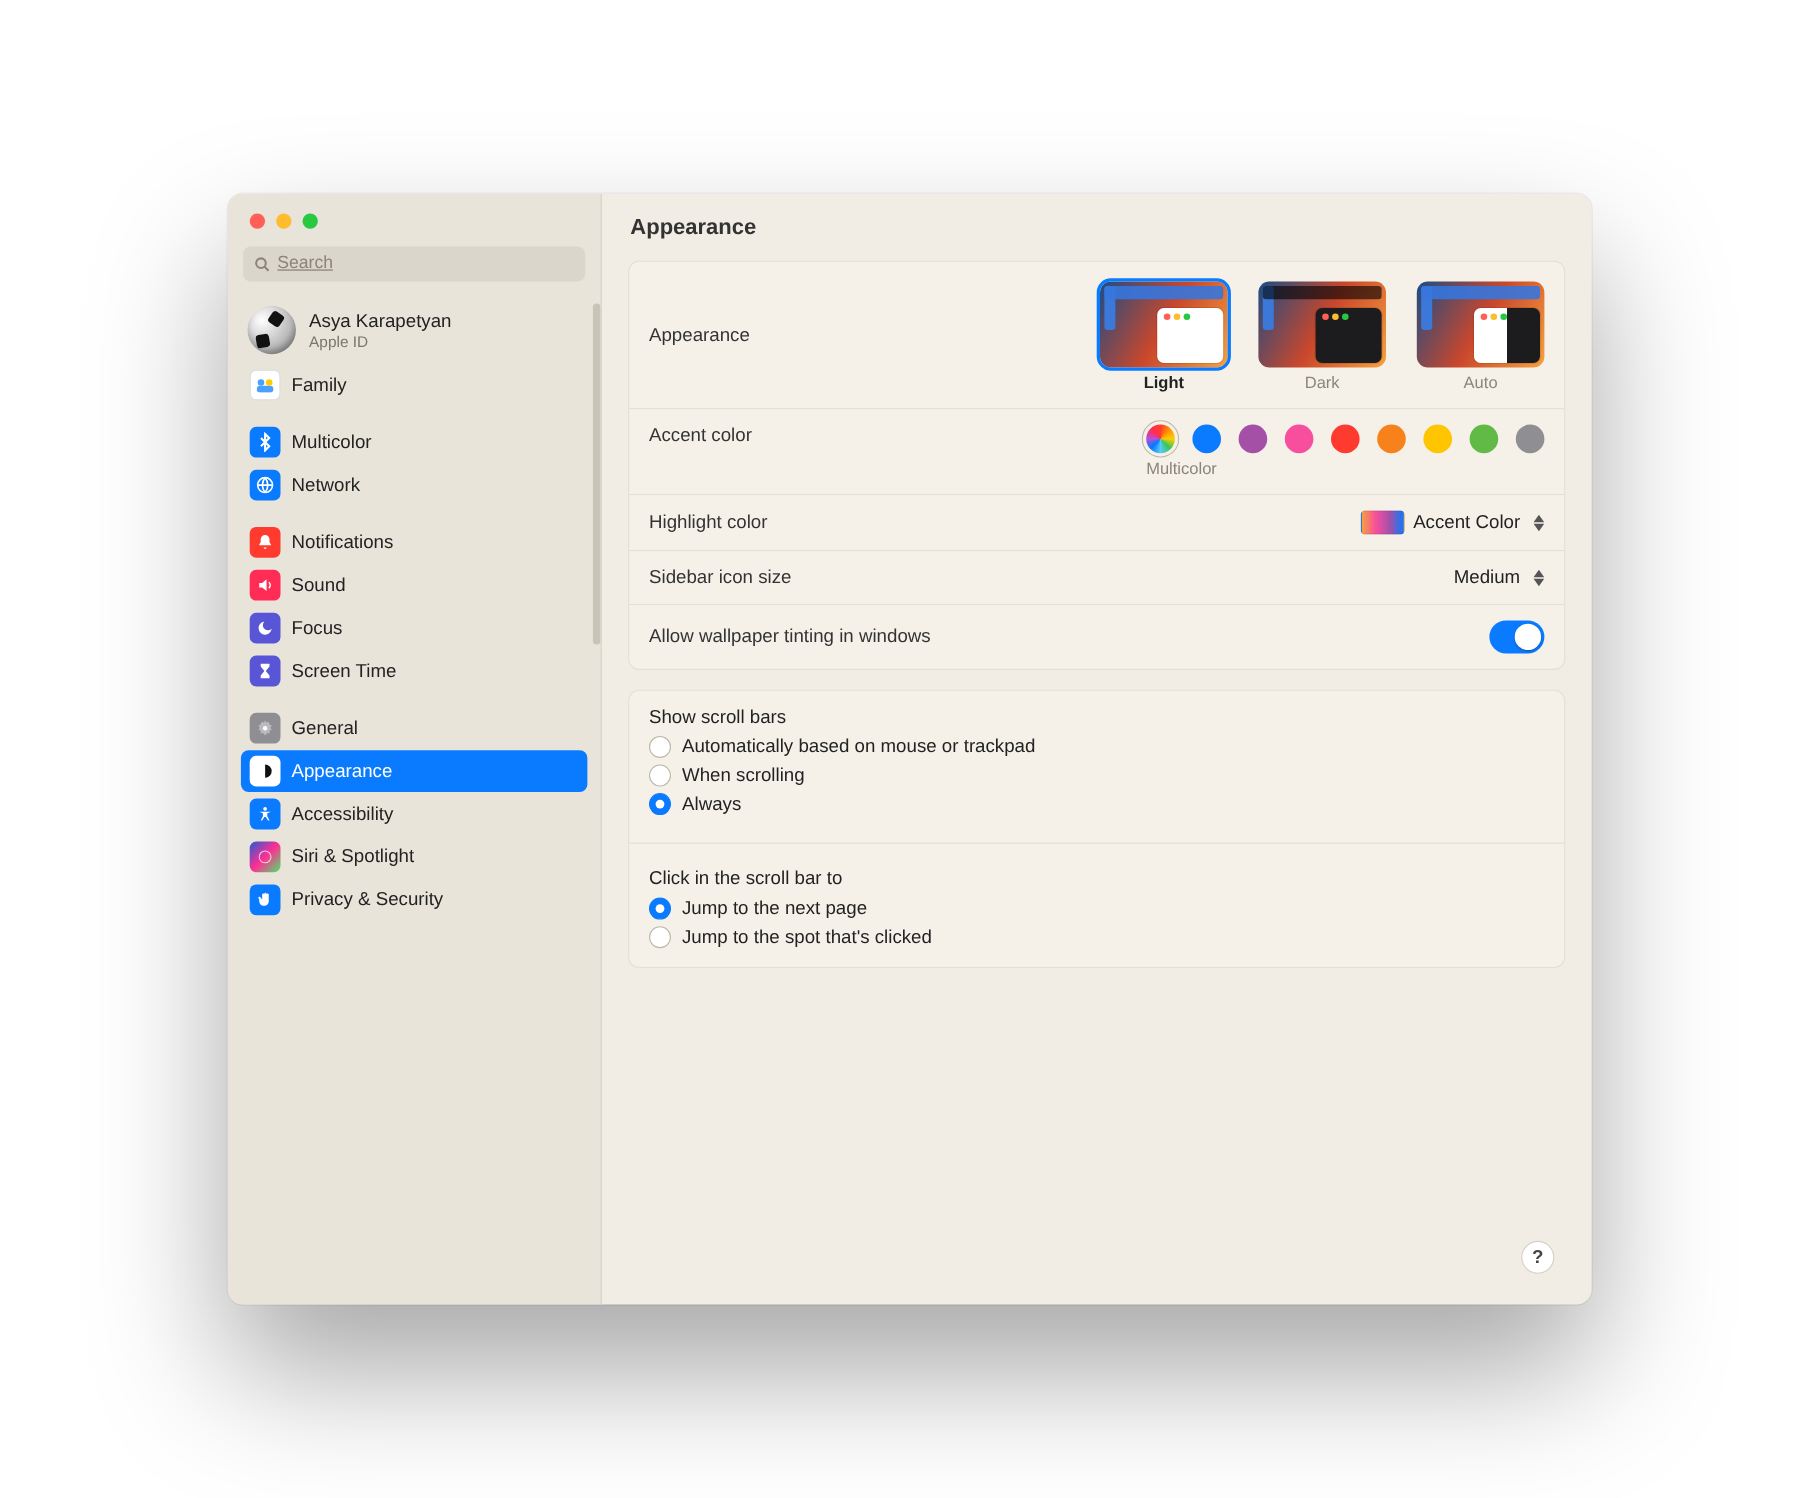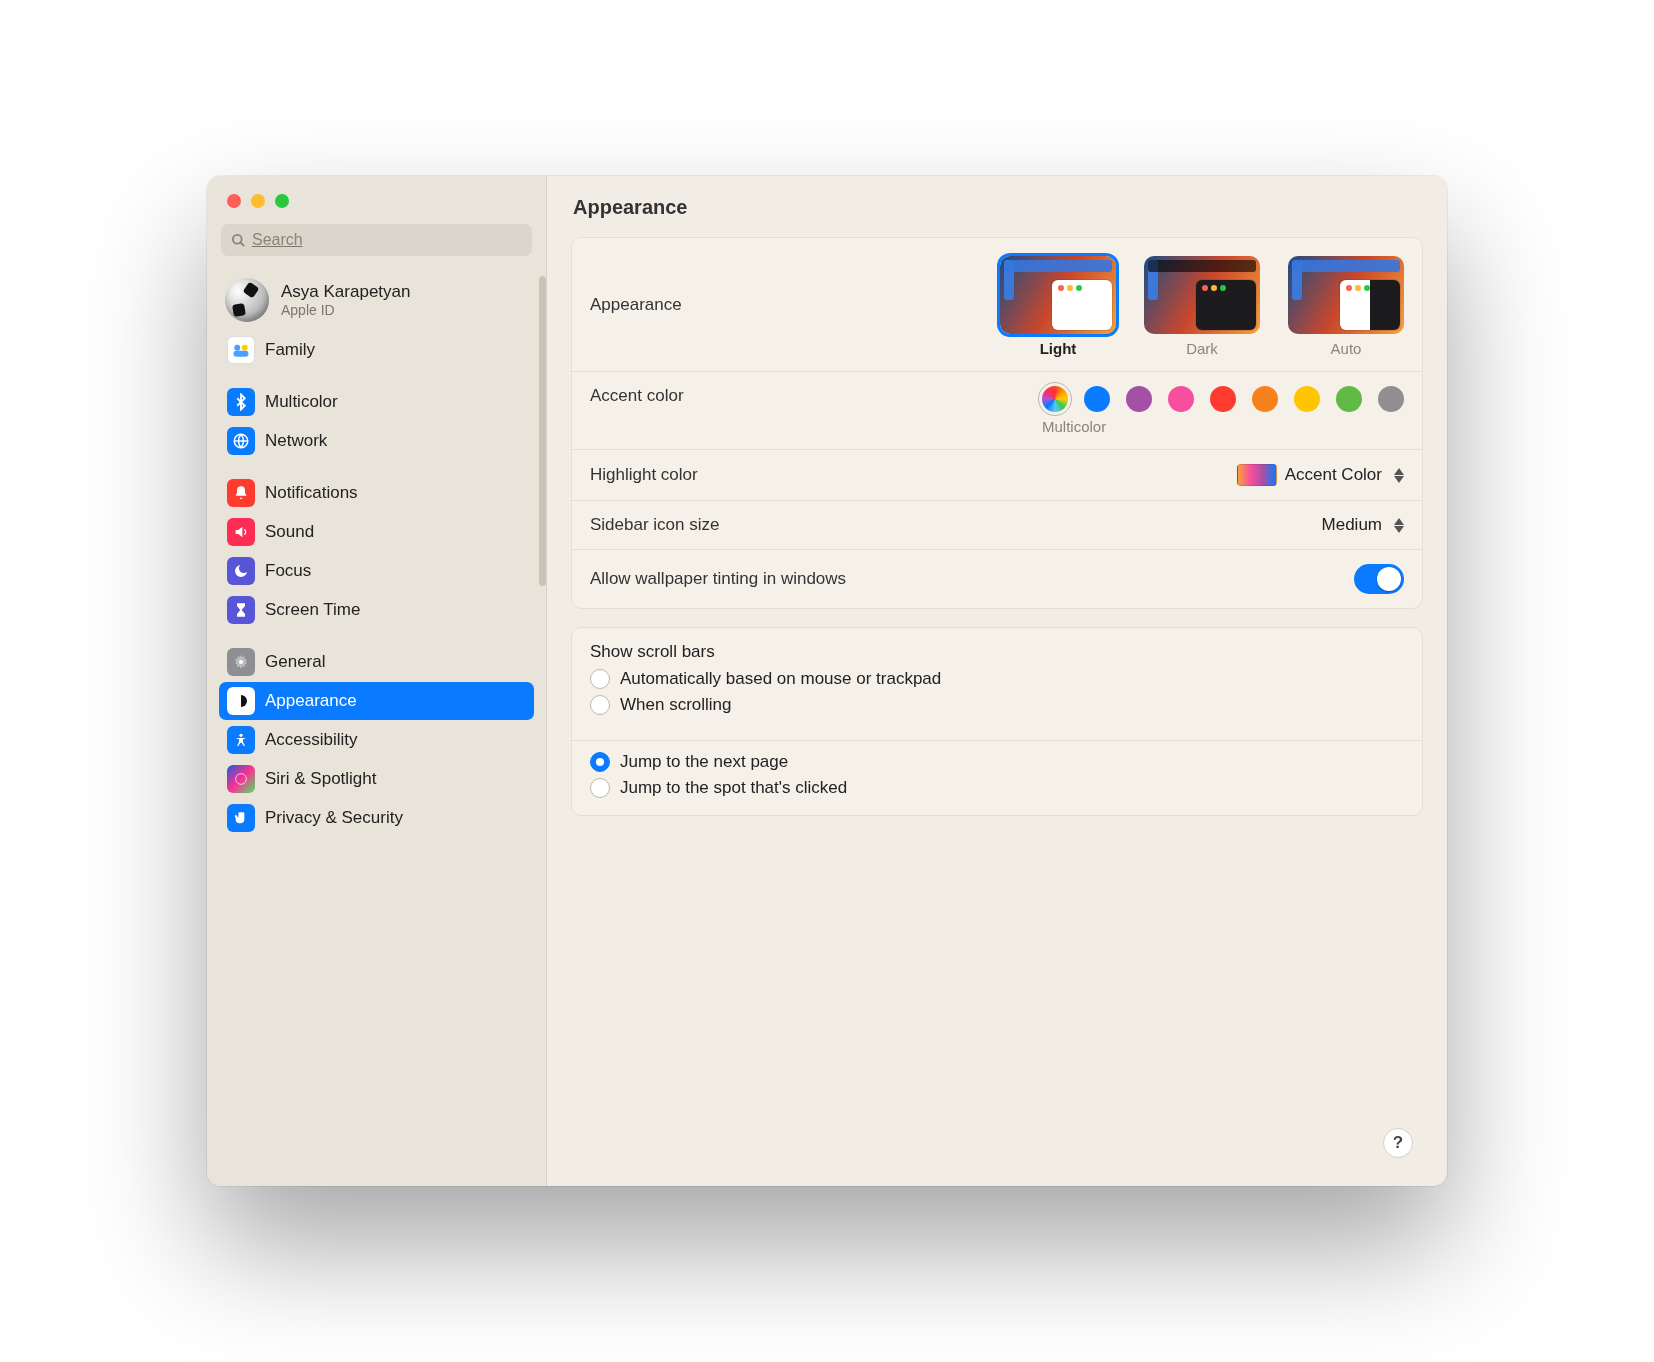--- a/index.html
+++ b/index.html
@@ -420,23 +420,28 @@
         <div class="radio-group">
           <div class="glabel">Show scroll bars</div>
           <div class="radio-opt">
             <span class="radio"></span>
             <span>Automatically based on mouse or trackpad</span>
           </div>
           <div class="radio-opt">
             <span class="radio"></span>
             <span>When scrolling</span>
           </div>
+          <div class="radio-opt">
+            <span class="radio checked"></span>
+            <span>Always</span>
+          </div>
         </div>
         <div class="divider"></div>
         <div class="radio-group">
+          <div class="glabel">Click in the scroll bar to</div>
           <div class="radio-opt">
             <span class="radio checked"></span>
             <span>Jump to the next page</span>
           </div>
           <div class="radio-opt">
             <span class="radio"></span>
             <span>Jump to the spot that's clicked</span>
           </div>
         </div>
       </div>

